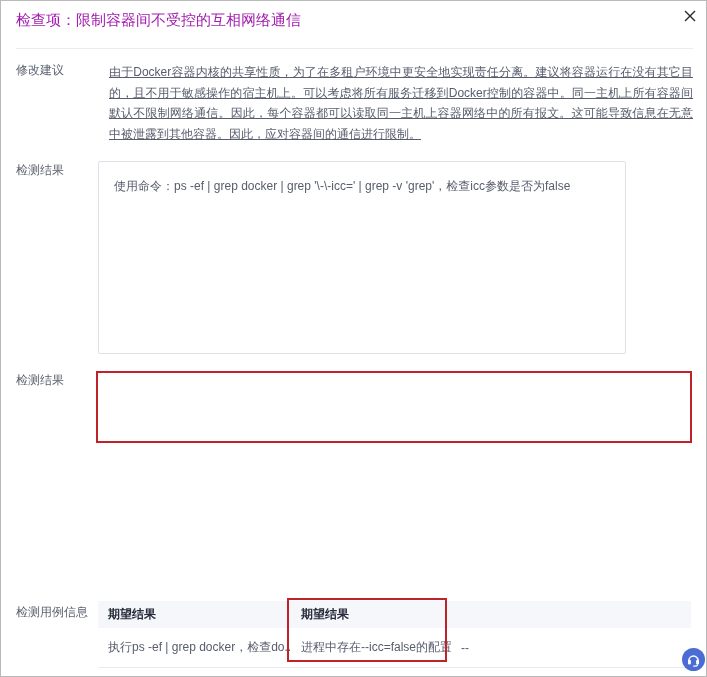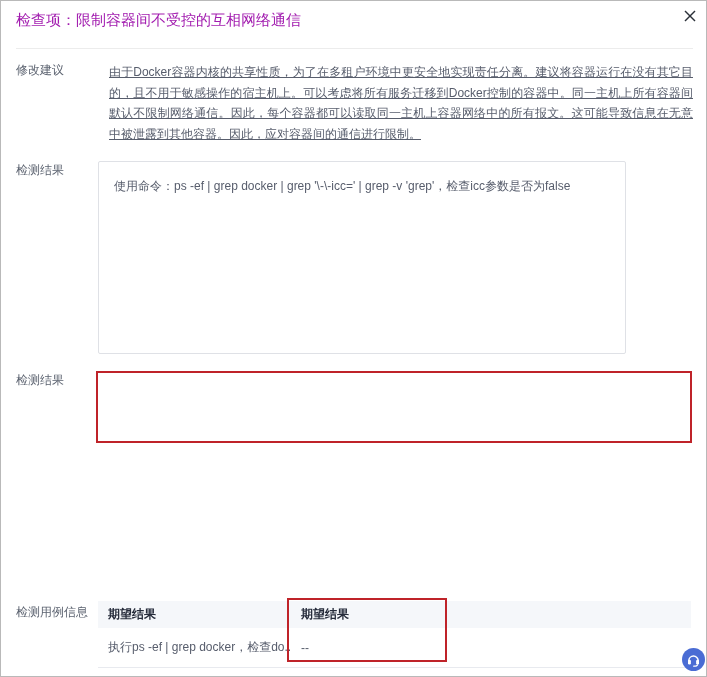--- a/index.html
+++ b/index.html
@@ -99,20 +99,21 @@
 
   <div class="sec-label" style="top:603px">检测用例信息</div>
 
   <div class="case-table">
     <div class="t-head">
       <div class="t-cell c1">期望结果</div>
       <div class="t-cell c2">期望结果</div>
     </div>
     <div class="t-row">
       <div class="t-cell c1">执行ps -ef | grep docker，检查do...</div>
+      <div class="t-cell c2">进程中存在--icc=false的配置</div>
       <div class="t-cell c3">--</div>
     </div>
   </div>
   <div class="red-box red-box-expected" style="border-color: rgb(191, 35, 41);"></div>
 
   <div class="support-btn" style="background: rgb(74, 108, 212);">
     <span>
       <svg width="15" height="15" viewBox="0 0 24 24">
         <path d="M4.5 14a7.5 7.5 0 0 1 15 0" stroke="#ffffff" stroke-width="2.4" fill="none" stroke-linecap="round"></path>
         <rect x="3.2" y="12.5" width="4.6" height="7.5" rx="2.2" fill="#ffffff"></rect>

